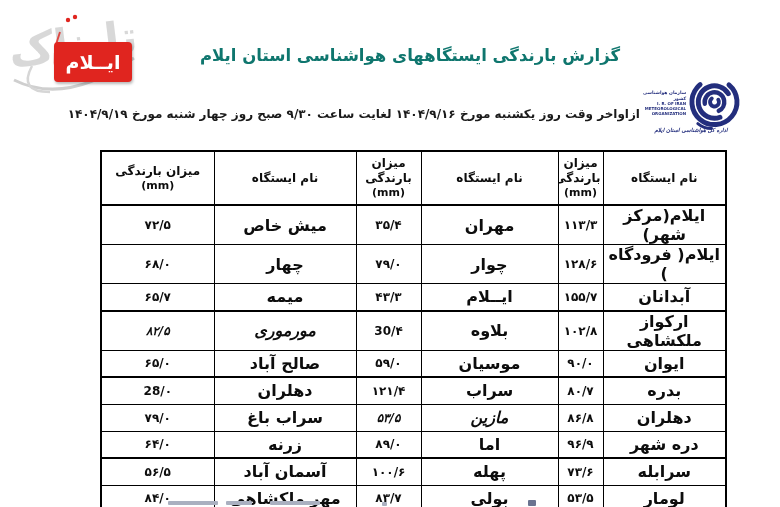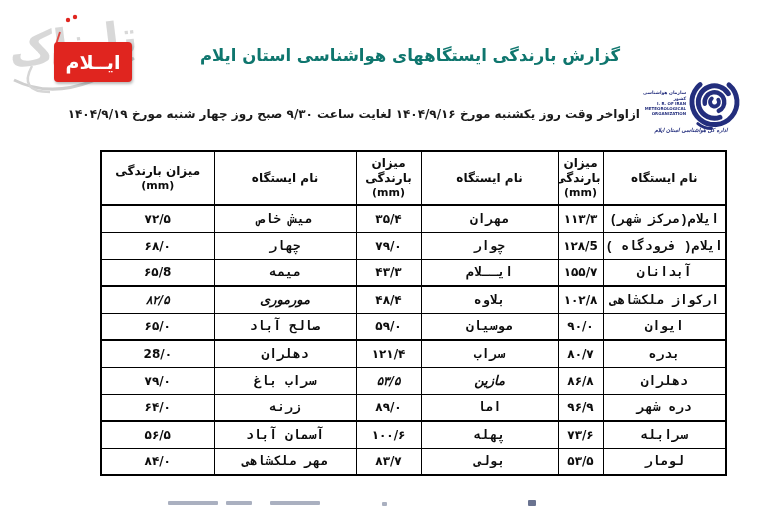--- a/index.html
+++ b/index.html
@@ -38,21 +38,21 @@
   table.rain { position:absolute; left:100px; top:150px; width:625px;
                border-collapse:collapse; table-layout:fixed; direction:rtl;
                border:2px solid #000; }
   .rain th, .rain td { border:1px solid #000; text-align:center; vertical-align:middle;
                        font-weight:bold; color:#0d0d0d; padding:0 2px; overflow:hidden; }
   .rain thead tr { height:54px; }
   .rain tbody tr { height:27px; }
   .rain thead th { border-bottom-width:2px; font-size:12px; direction:rtl; }
   .rain thead th div { line-height:1.25; }
   .rain thead th .unit { font-size:11px; }
-  td.station { font-size:13px; direction:rtl;font-family:Liberation Mono, monospace; }
+  td.station { font-size:16px; direction:rtl; }
   td.rainval { font-size:12px; direction:ltr;margin-left:18px; }
   tr.heavy-bottom td { border-bottom-width:2px; }
   .italic { font-style:italic; }
 
   
   .frag { position:absolute; background:#aab0c0; border-radius:1px; }
 </style>
 </head>
 <body>
 
@@ -134,39 +134,39 @@
         <tr>
           <td class="station">ایلام(مرکز شهر)</td>
           <td class="rainval">۱۱۳/۳</td>
           <td class="station">مهران</td>
           <td class="rainval">۳۵/۴</td>
           <td class="station">میش خاص</td>
           <td class="rainval">۷۲/۵</td>
         </tr>
         <tr>
           <td class="station">ایلام( فرودگاه )</td>
-          <td class="rainval">۱۲۸/5</td>
+          <td class="rainval">۱۲۸/۶</td>
           <td class="station">چوار</td>
           <td class="rainval">۷۹/۰</td>
           <td class="station">چهار</td>
           <td class="rainval">۶۸/۰</td>
         </tr>
         <tr class="heavy-bottom">
           <td class="station">آبدانان</td>
           <td class="rainval">۱۵۵/۷</td>
           <td class="station">ایــلام</td>
           <td class="rainval">۴۳/۳</td>
           <td class="station">میمه</td>
-          <td class="rainval">۶۵/8</td>
+          <td class="rainval">۶۵/۷</td>
         </tr>
         <tr>
           <td class="station">ارکواز ملکشاهی</td>
           <td class="rainval">۱۰۲/۸</td>
           <td class="station">بلاوه</td>
-          <td class="rainval">۴۸/۴</td>
+          <td class="rainval">30/۴</td>
           <td class="station italic">مورموری</td>
           <td class="rainval italic">۸۲/۵</td>
         </tr>
         <tr class="heavy-bottom">
           <td class="station">ایوان</td>
           <td class="rainval">۹۰/۰</td>
           <td class="station">موسیان</td>
           <td class="rainval">۵۹/۰</td>
           <td class="station">صالح آباد</td>
           <td class="rainval">۶۵/۰</td>

